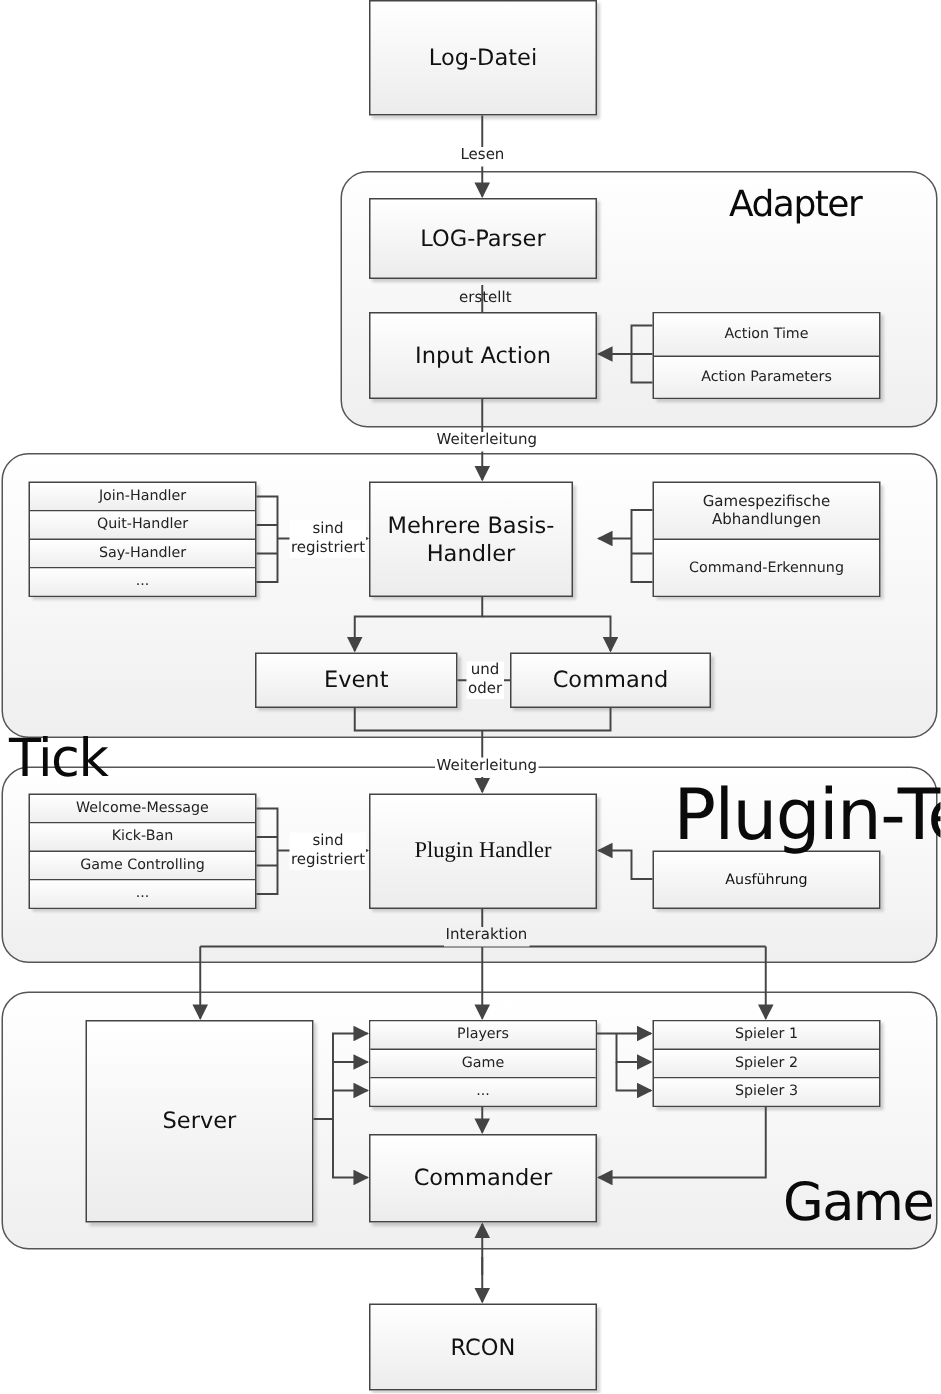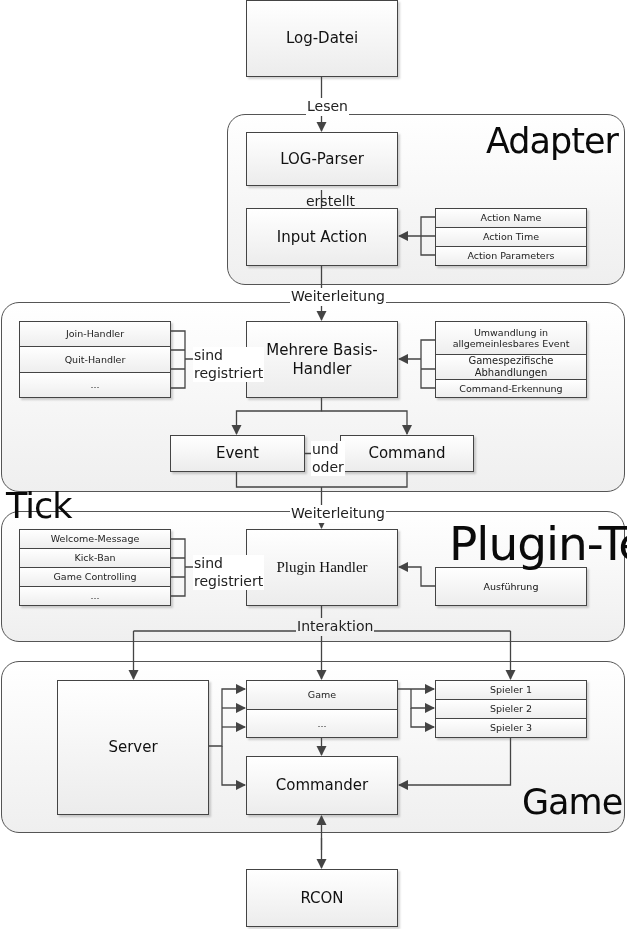--- a/index.html
+++ b/index.html
@@ -14,47 +14,47 @@
          background: linear-gradient(#ffffff, #ececec); box-shadow: 2px 2px 2px rgba(0,0,0,0.18);
          display: flex; align-items: center; justify-content: center; text-align: center;
          font-size: 15px; color: #111; z-index: 1; line-height: 1.25; }
   .list { position: absolute; box-sizing: border-box; border: 1.2px solid #444;
           box-shadow: 2px 2px 2px rgba(0,0,0,0.18); background: #fafafa; z-index: 1;
           display: flex; flex-direction: column; }
   .list .row { flex: 1; border-bottom: 1px solid #444; display: flex; align-items: center;
                justify-content: center; font-size: 9.5px; color: #222;
                background: linear-gradient(#ffffff, #eeeeee); text-align: center; line-height: 1.2; }
   .list .row:last-child { border-bottom: none; }
-  .label { position: absolute; font-size: 14px; color: #222; background: #fff;
-           line-height: 1.25; z-index: 3; white-space: nowrap; padding: 0 1px; }
+  .label { position: absolute; font-size: 10px; color: #222; background: #fff;
+           text-align: center; line-height: 1.25; z-index: 3; white-space: nowrap; padding: 0 1px; }
   .label.clear { background: transparent; }
 </style>
 </head>
 <body>
 
 <div class="group" style="left:227px;top:114px;width:398px;height:171px;"></div>
 <div class="group" style="left:1px;top:302px;width:624px;height:190px;"></div>
 <div class="group" style="left:1px;top:511px;width:624px;height:131px;"></div>
 <div class="group" style="left:1px;top:661px;width:624px;height:172px;"></div>
 
-<div class="group-title" style="left:486px;top:124px;font-size:35px;">Adapter</div>
+<div class="group-title" style="left:486px;top:124px;font-size:24px;">Adapter</div>
 <div class="group-title" style="left:6px;top:442px;font-size:35px;margin-top:47px;">Tick</div>
 <div class="group-title" style="left:449px;top:520px;font-size:47px;">Plugin-Teil</div>
 <div class="group-title" style="left:522px;top:785px;font-size:35px;">Game</div>
 
 <div class="box" style="left:246px;top:0px;width:152px;height:77px;">
   <span>Log-Datei</span>
 </div>
 <div class="box" style="left:246px;top:132px;width:152px;height:54px;">
   <span>LOG-Parser</span>
 </div>
 <div class="box" style="left:246px;top:208px;width:152px;height:58px;">
   <span>Input Action</span>
 </div>
-<div class="box" style="left:246px;top:321px;width:152px;height:77px;padding:0 10px;">
+<div class="box" style="left:246px;top:321px;width:136px;height:77px;padding:0 10px;">
   <span>Mehrere Basis-Handler</span>
 </div>
 <div class="box" style="left:170px;top:435px;width:135px;height:37px;">
   <span>Event</span>
 </div>
 <div class="box" style="left:340px;top:435px;width:134px;height:37px;">
   <span>Command</span>
 </div>
 <div class="box" style="left:246px;top:529px;width:152px;height:77px;font-family:Liberation Serif, serif;">
   <span>Plugin Handler</span>
@@ -66,45 +66,45 @@
   <span>Server</span>
 </div>
 <div class="box" style="left:246px;top:756px;width:152px;height:59px;align-items:center;">
   <span>Commander</span>
 </div>
 <div class="box" style="left:246px;top:869px;width:152px;height:58px;text-align:center;">
   <span>RCON</span>
 </div>
 
 <div class="list" style="left:435px;top:208px;width:152px;height:58px;">
-  <div class="row">Action Name</div>
   <div class="row">Action Time</div>
   <div class="row">Action Parameters</div>
 </div>
 
 <div class="list" style="left:19px;top:321px;width:152px;height:77px;">
   <div class="row">Join-Handler</div>
   <div class="row">Quit-Handler</div>
+  <div class="row">Say-Handler</div>
   <div class="row">...</div>
 </div>
 
 <div class="list" style="left:435px;top:321px;width:152px;height:77px;">
-  <div class="row" style="flex:1.9;padding:0 14px;">Umwandlung in allgemeinlesbares Event</div>
   <div class="row" style="font-size:10px;">Gamespezifische Abhandlungen</div>
   <div class="row">Command-Erkennung</div>
 </div>
 
 <div class="list" style="left:19px;top:529px;width:152px;height:77px;">
   <div class="row">Welcome-Message</div>
   <div class="row">Kick-Ban</div>
   <div class="row">Game Controlling</div>
   <div class="row">...</div>
 </div>
 
 <div class="list" style="left:246px;top:680px;width:152px;height:58px;">
+  <div class="row">Players</div>
   <div class="row">Game</div>
   <div class="row">...</div>
 </div>
 
 <div class="list" style="left:435px;top:680px;width:152px;height:58px;">
   <div class="row">Spieler 1</div>
   <div class="row">Spieler 2</div>
   <div class="row">Spieler 3</div>
 </div>
 

